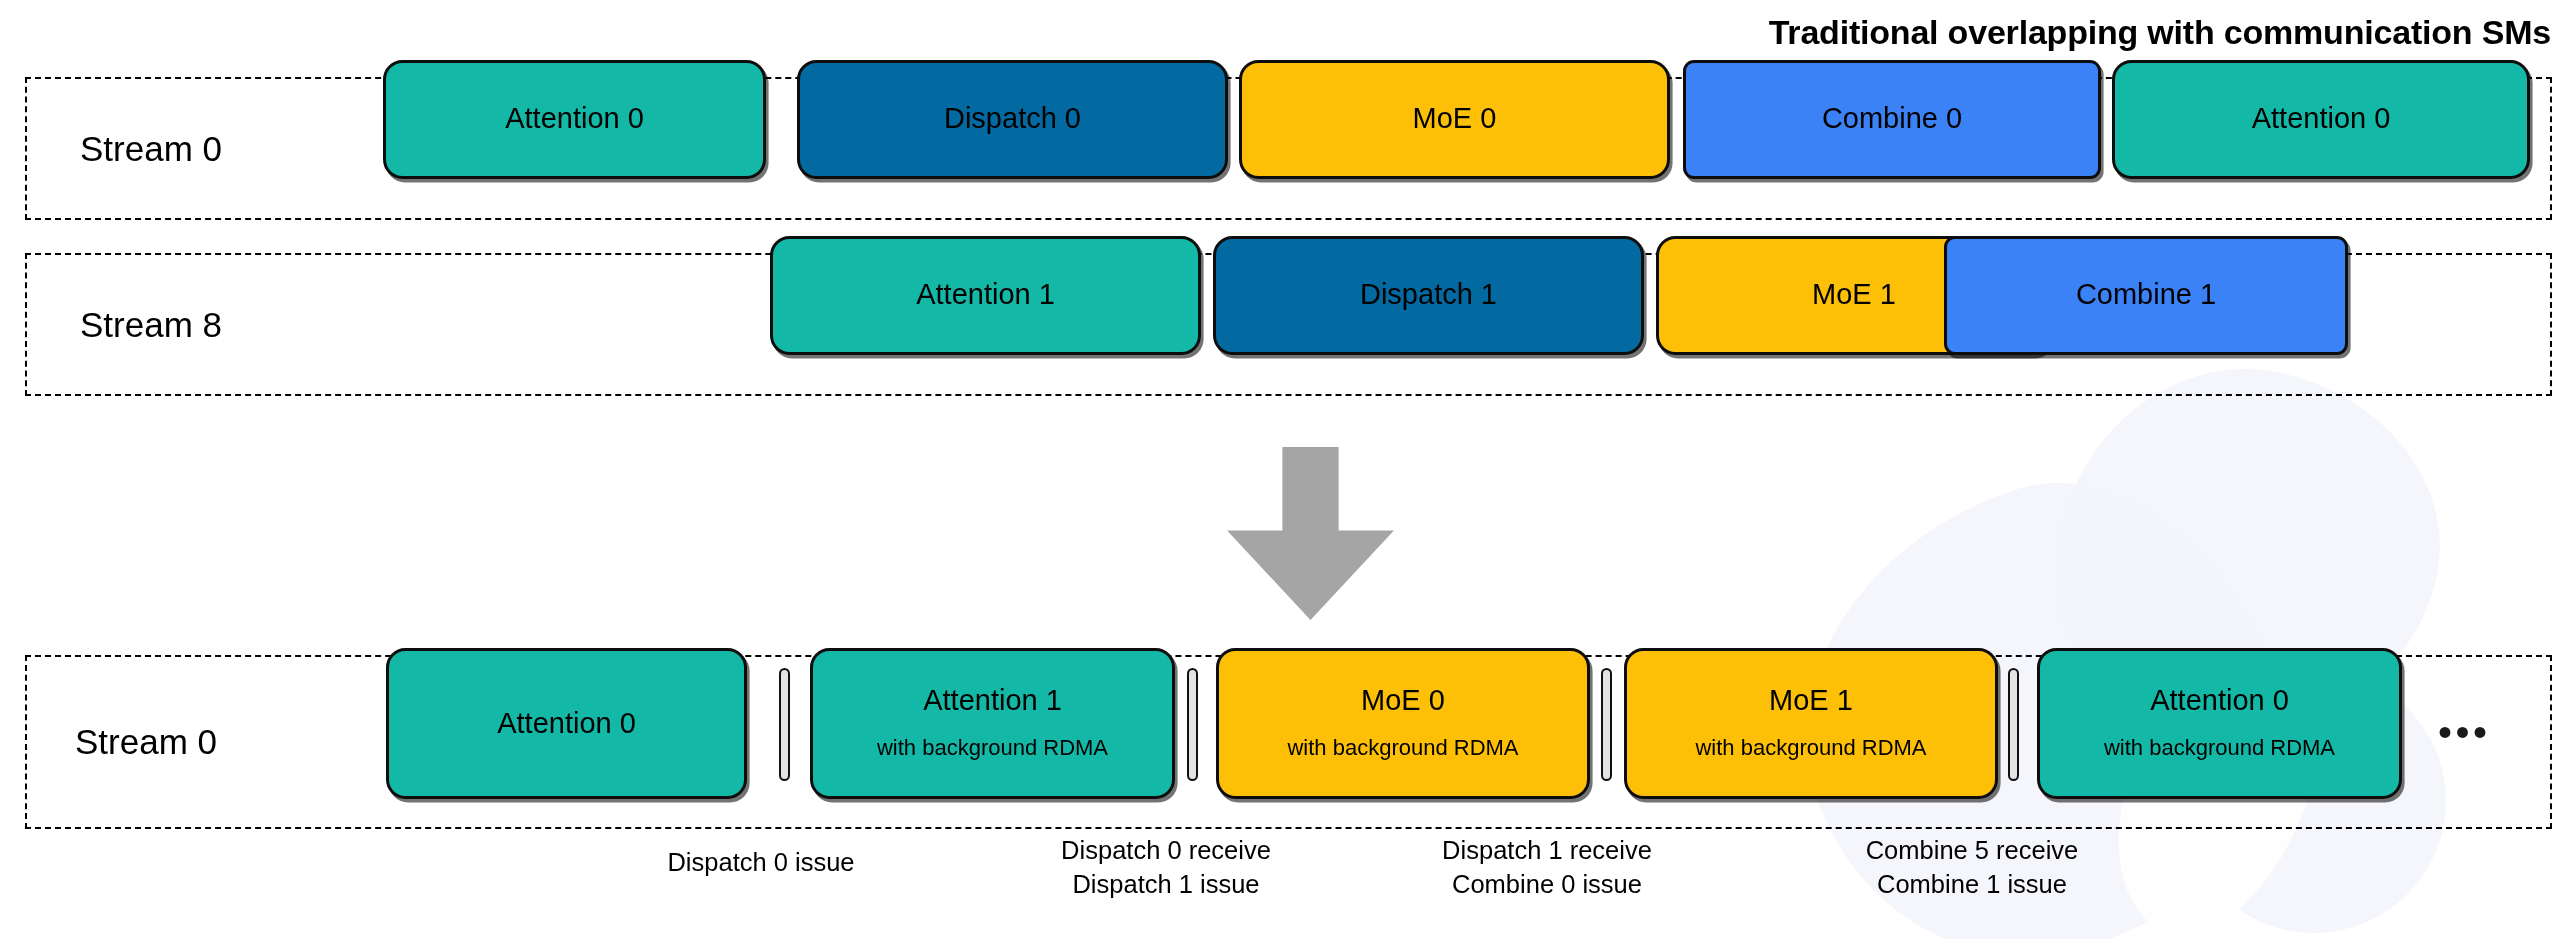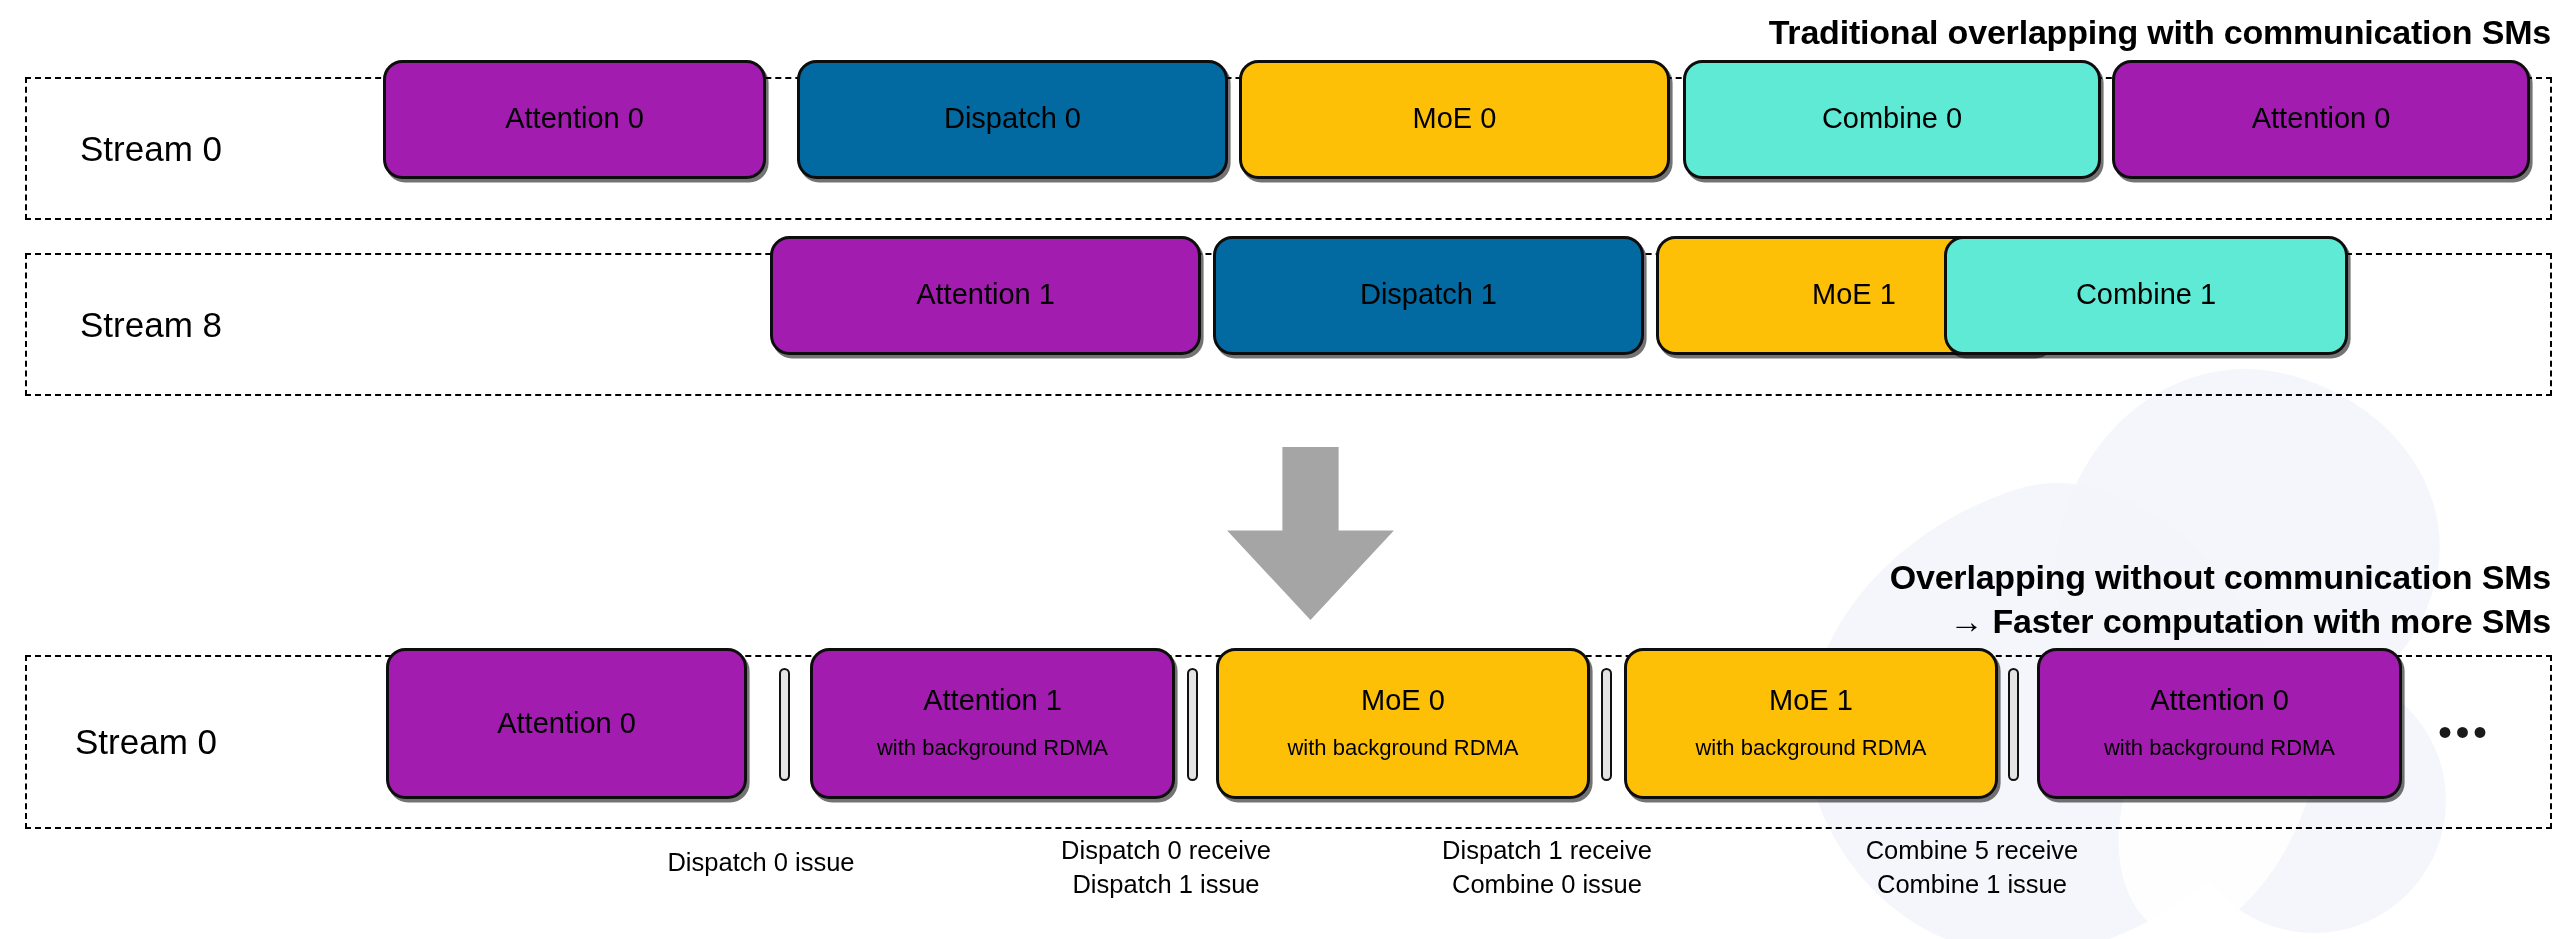--- a/index.html
+++ b/index.html
@@ -103,24 +103,24 @@
     white-space: nowrap;
   }
   .kbox .sub {
     font-size: 22px;
     line-height: 1.2;
     margin-top: 18px;
     white-space: nowrap;
   }
   .kbox.two-line .title { margin-top: -1.8px; }
 
-  .c-green  { background: #a21caf; }
+  .c-green  { background: #14b8a6; }
   .c-blue   { background: #0369a1; }
   .c-orange { background: #fdc007; }
-  .c-lime   { background: #5eead4; }
+  .c-lime   { background: #3b82f6; border-radius: 11px; }
 
   
   .sep {
     position: absolute;
     width: 11.4px;
     background: #e4e4e4;
     border: 2.6px solid #111111;
     border-radius: 6.2px;
     box-sizing: border-box;
   }
@@ -200,24 +200,20 @@
     </div>
     <div class="kbox c-lime" style="left:1917px; top:-19.4px; width:404px; height:119px;">
       <span class="title">Combine 1</span>
     </div>
   </div>
 
   <svg id="transition-arrow" viewBox="0 0 190 197">
     <polygon points="63,0 127,0 127,95 190,95 95,197 0,95 63,95" fill="#a5a5a5"></polygon>
   </svg>
 
-  <div class="heading" id="heading-bottom">
-    <div>Overlapping without communication SMs</div>
-    <div>→ Faster computation with more SMs</div>
-  </div>
 
   <div class="lane" id="lane-bottom">
     <div class="lane-label">Stream 0</div>
 
     <div class="kbox c-green" style="left:359px; top:-8.8px; width:361px; height:151px;">
       <span class="title">Attention 0</span>
     </div>
 
     <div class="sep" style="left:752px; top:10.6px; height:113px;"></div>
 

